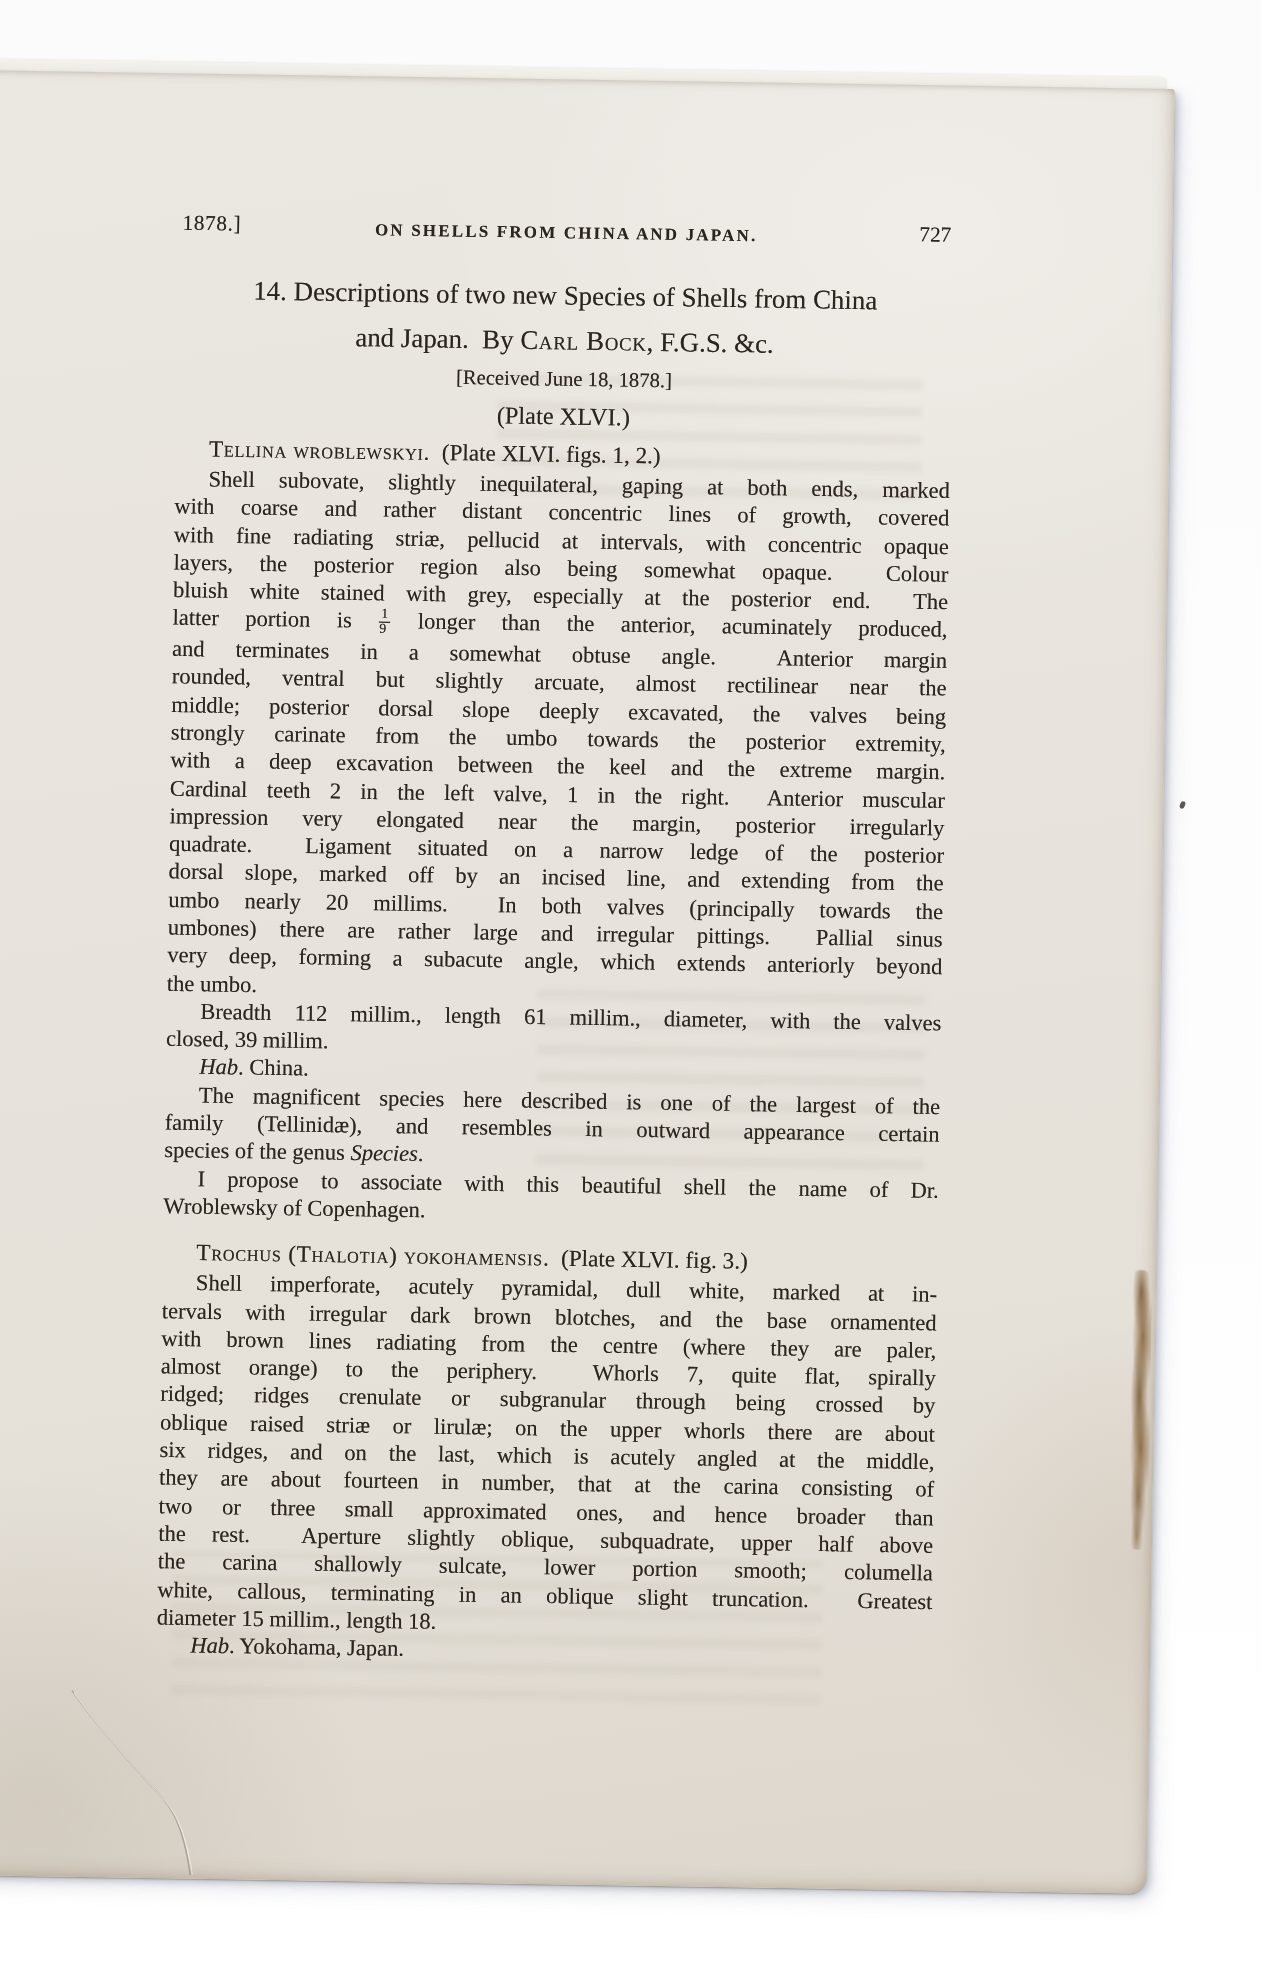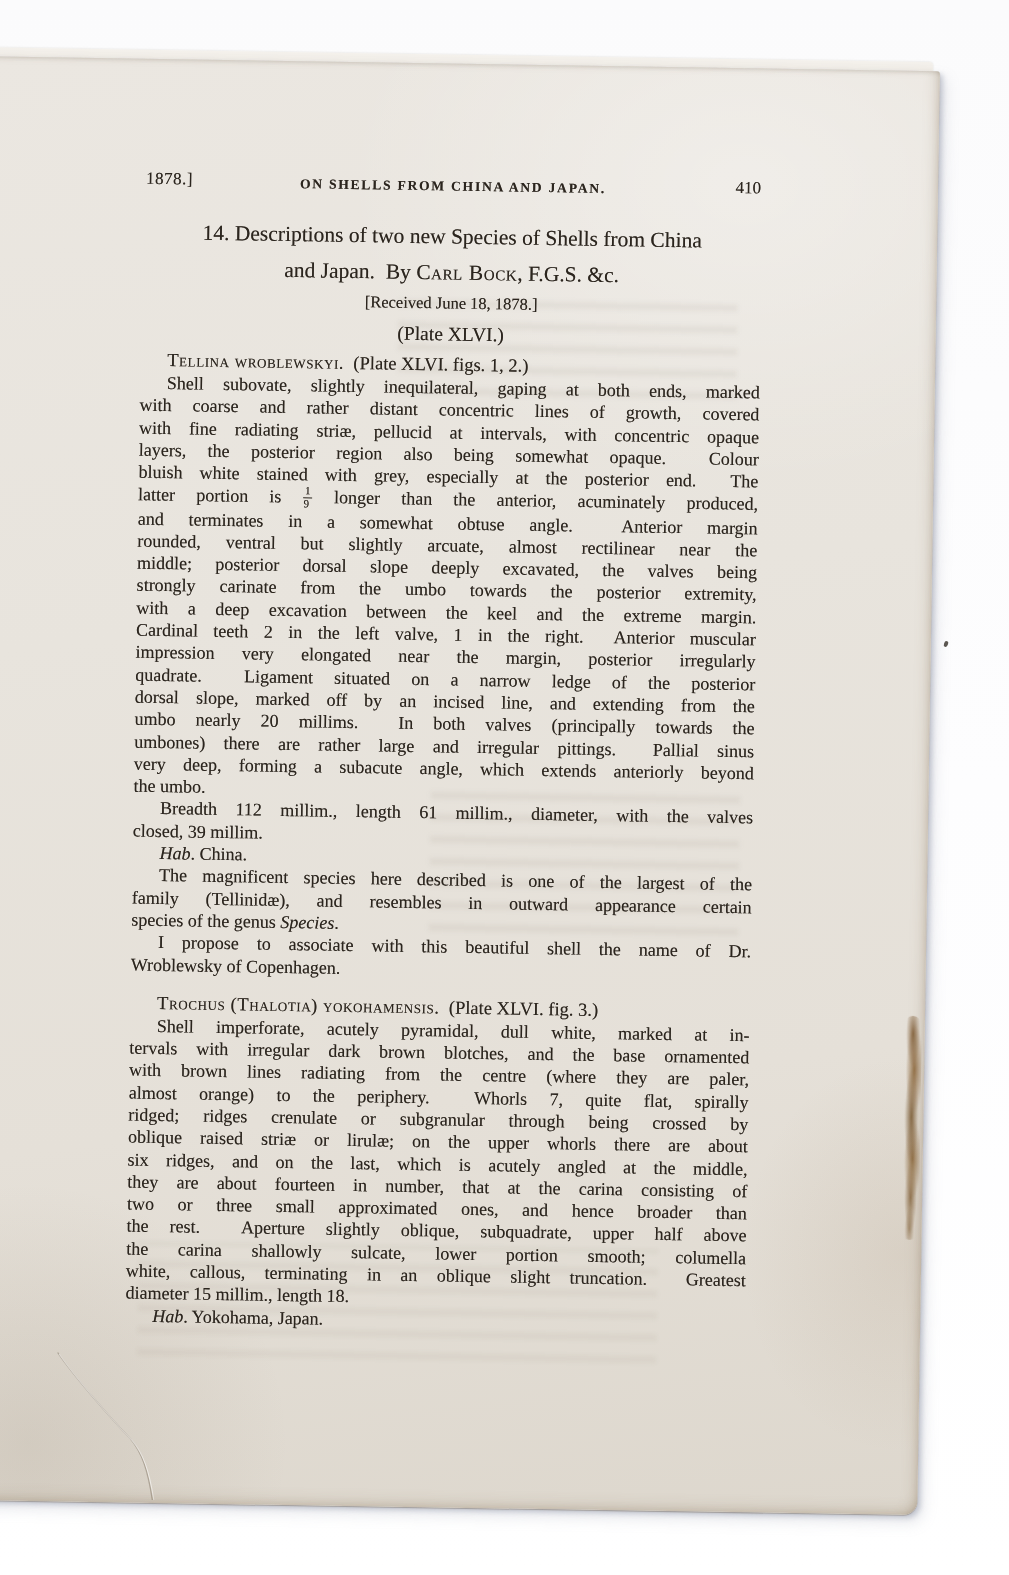--- a/index.html
+++ b/index.html
@@ -100,21 +100,21 @@
       <div class="ghost g3"></div>
       <div class="stain"></div>
       <svg class="crease" width="968" height="1444" viewBox="0 0 968 1444">
         <path d="M106,1295 C 122,1318 162,1362 180,1380 C 192,1394 198,1411 203,1441" fill="none" stroke="rgba(150,140,124,0.65)" stroke-width="1.3"></path>
         <path d="M107.5,1296.5 C 123.5,1319.5 163.5,1363.5 181.5,1381.5 C 193.5,1395.5 199.5,1412 204.5,1441" fill="none" stroke="rgba(255,255,255,0.55)" stroke-width="1"></path>
       </svg>
       <div class="content">
         <div class="pg-header">
           <span class="hl">1878.]</span>
           <span class="hc">ON SHELLS FROM CHINA AND JAPAN.</span>
-          <span class="hr">410</span>
+          <span class="hr">727</span>
         </div>
         <div class="title">
           <div>14. Descriptions of two new Species of Shells from China</div>
           <div><span>and Japan.&nbsp; By </span><span class="sc">Carl Bock</span><span>, F.G.S. &amp;c.</span></div>
         </div>
         <div class="received">[Received June 18, 1878.]</div>
         <div class="plate">(Plate XLVI.)</div>
         <div class="section s1">
           <div class="heading"><span class="sc">Tellina wroblewskyi.</span><span>&nbsp; (Plate XLVI. figs. 1, 2.)</span></div>
           <div class="paras">

